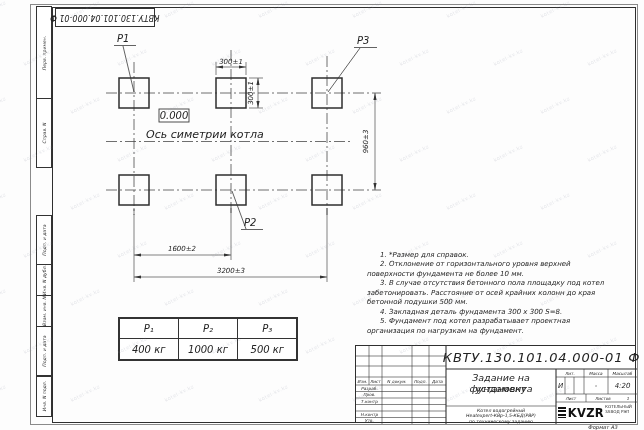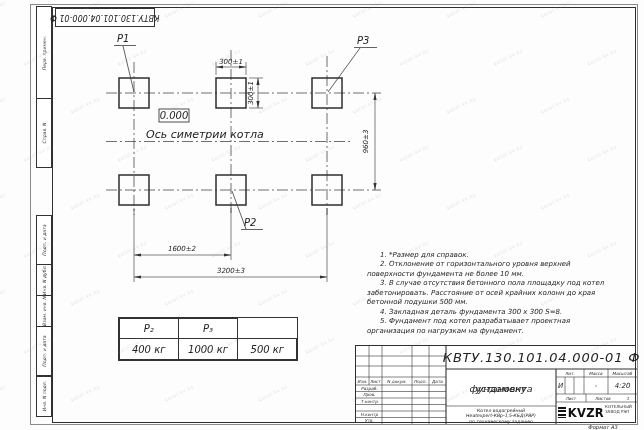--- a/index.html
+++ b/index.html
@@ -175,20 +175,21 @@
   <div class="notes">
     <p>1. *Размер для справок.</p>
     <p>2. Отклонение от горизонтального уровня верхней поверхности фундамента не более 10 мм.</p>
     <p>3. В случае отсутствия бетонного пола площадку под котел забетонировать. Расстояние от осей крайних колонн до края бетонной подушки 500 мм.</p>
     <p>4. Закладная деталь фундамента  300 х 300 S=8.</p>
     <p>5. Фундамент под котел разрабатывает проектная организация по нагрузкам на фундамент.</p>
   </div>
 
   <div class="ltable">
     <div class="lrow">
+      <div class="lcell">P₁</div>
       <div class="lcell">P₂</div>
       <div class="lcell">P₃</div>
     </div>
     <div class="lrow">
       <div class="lcell">400 кг</div>
       <div class="lcell">1000 кг</div>
       <div class="lcell">500 кг</div>
     </div>
   </div>
 
@@ -214,20 +215,21 @@
         <path class="tbl" d="M200 48 H281"></path>
         <path class="tbl" d="M200 56 H281"></path>
       <path class="tbl" d="M228 23 V48"></path>
         <path class="tbl" d="M252 23 V48"></path>
       <path class="tbl" d="M209 31 V48"></path>
         <path class="tbl" d="M218 31 V48"></path>
       <path class="tbl" d="M230 48 V56"></path>
       <path class="tbl" d="M90 60 H200"></path>
     </svg>
     <div class="tbs docnum">КВТУ.130.101.04.000-01 Ф</div>
+    <div class="tbs ttl" style="top:25px">Задание на</div>
     <div class="tbs ttl" style="top:36.5px">установку</div>
     <div class="tbs ttl" style="top:36px">фундамента</div>
     <div class="tbs sub" style="top:61px">Котел водогрейный</div>
     <div class="tbs sub" style="top:66.5px">Heatexpert-КВр-1,5-КБД(РВР)</div>
     <div class="tbs sub" style="top:72px">по техническому заданию</div>
 
     <div class="tbs hdr" style="left:0;top:31px;width:13px;height:8px">Изм.</div>
     <div class="tbs hdr" style="left:13px;top:31px;width:13px;height:8px">Лист</div>
     <div class="tbs hdr" style="left:26px;top:31px;width:30px;height:8px">N докум.</div>
     <div class="tbs hdr" style="left:56px;top:31px;width:17px;height:8px">Подп.</div>

